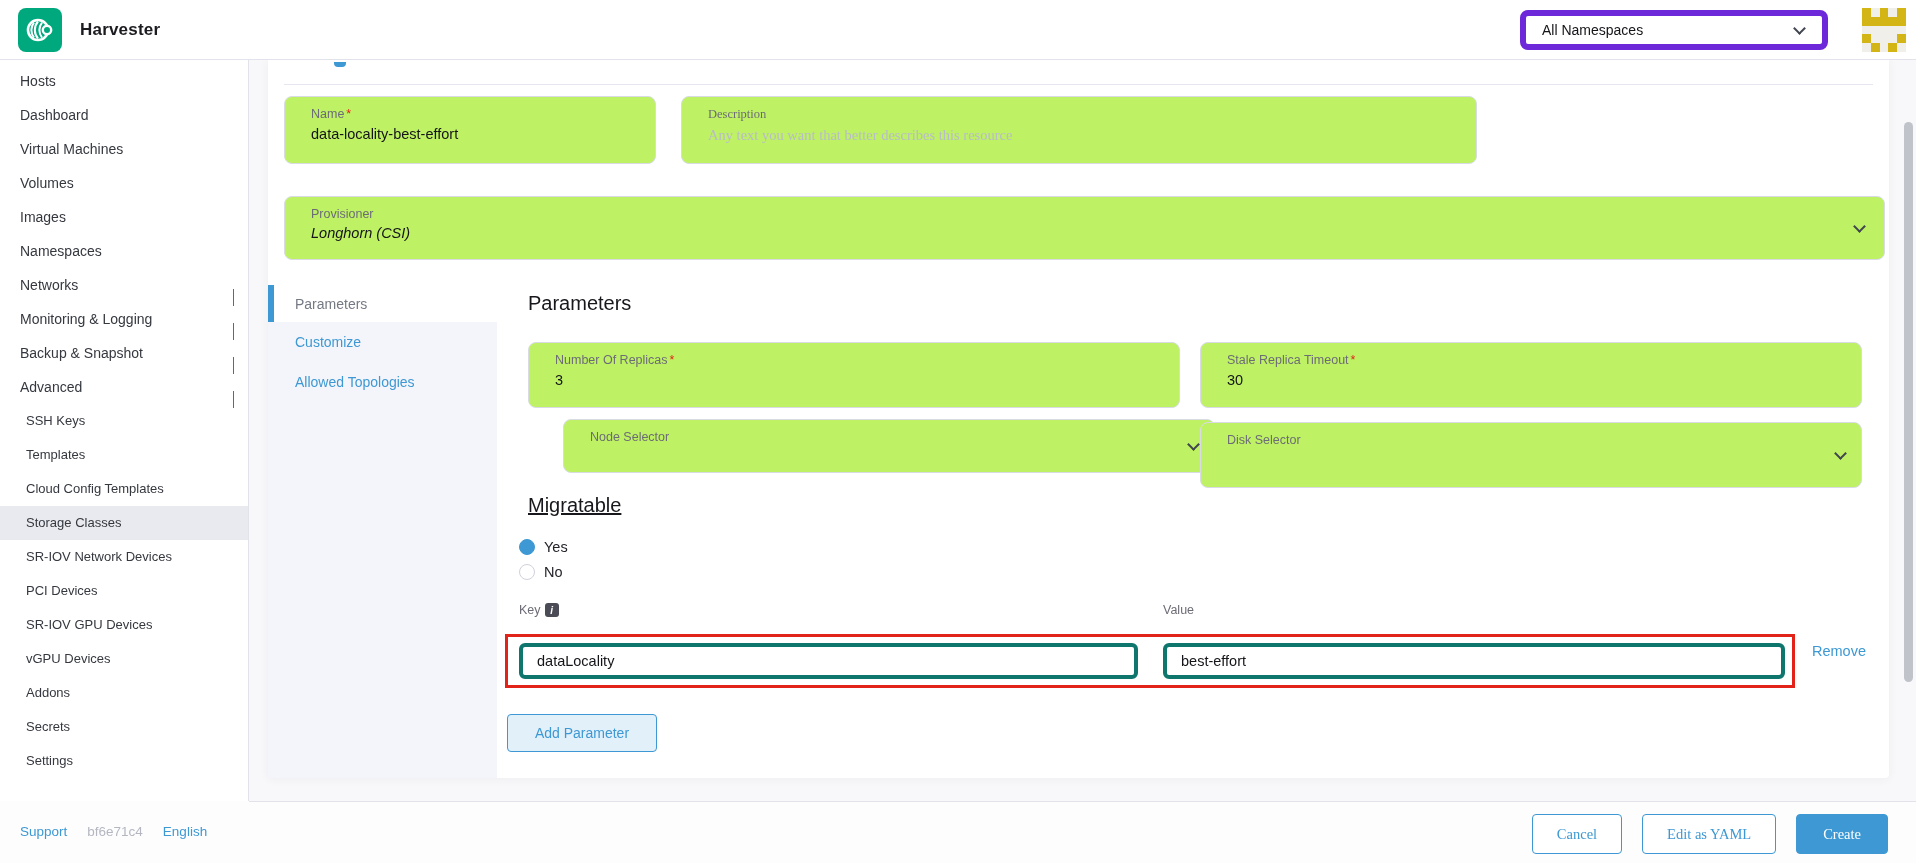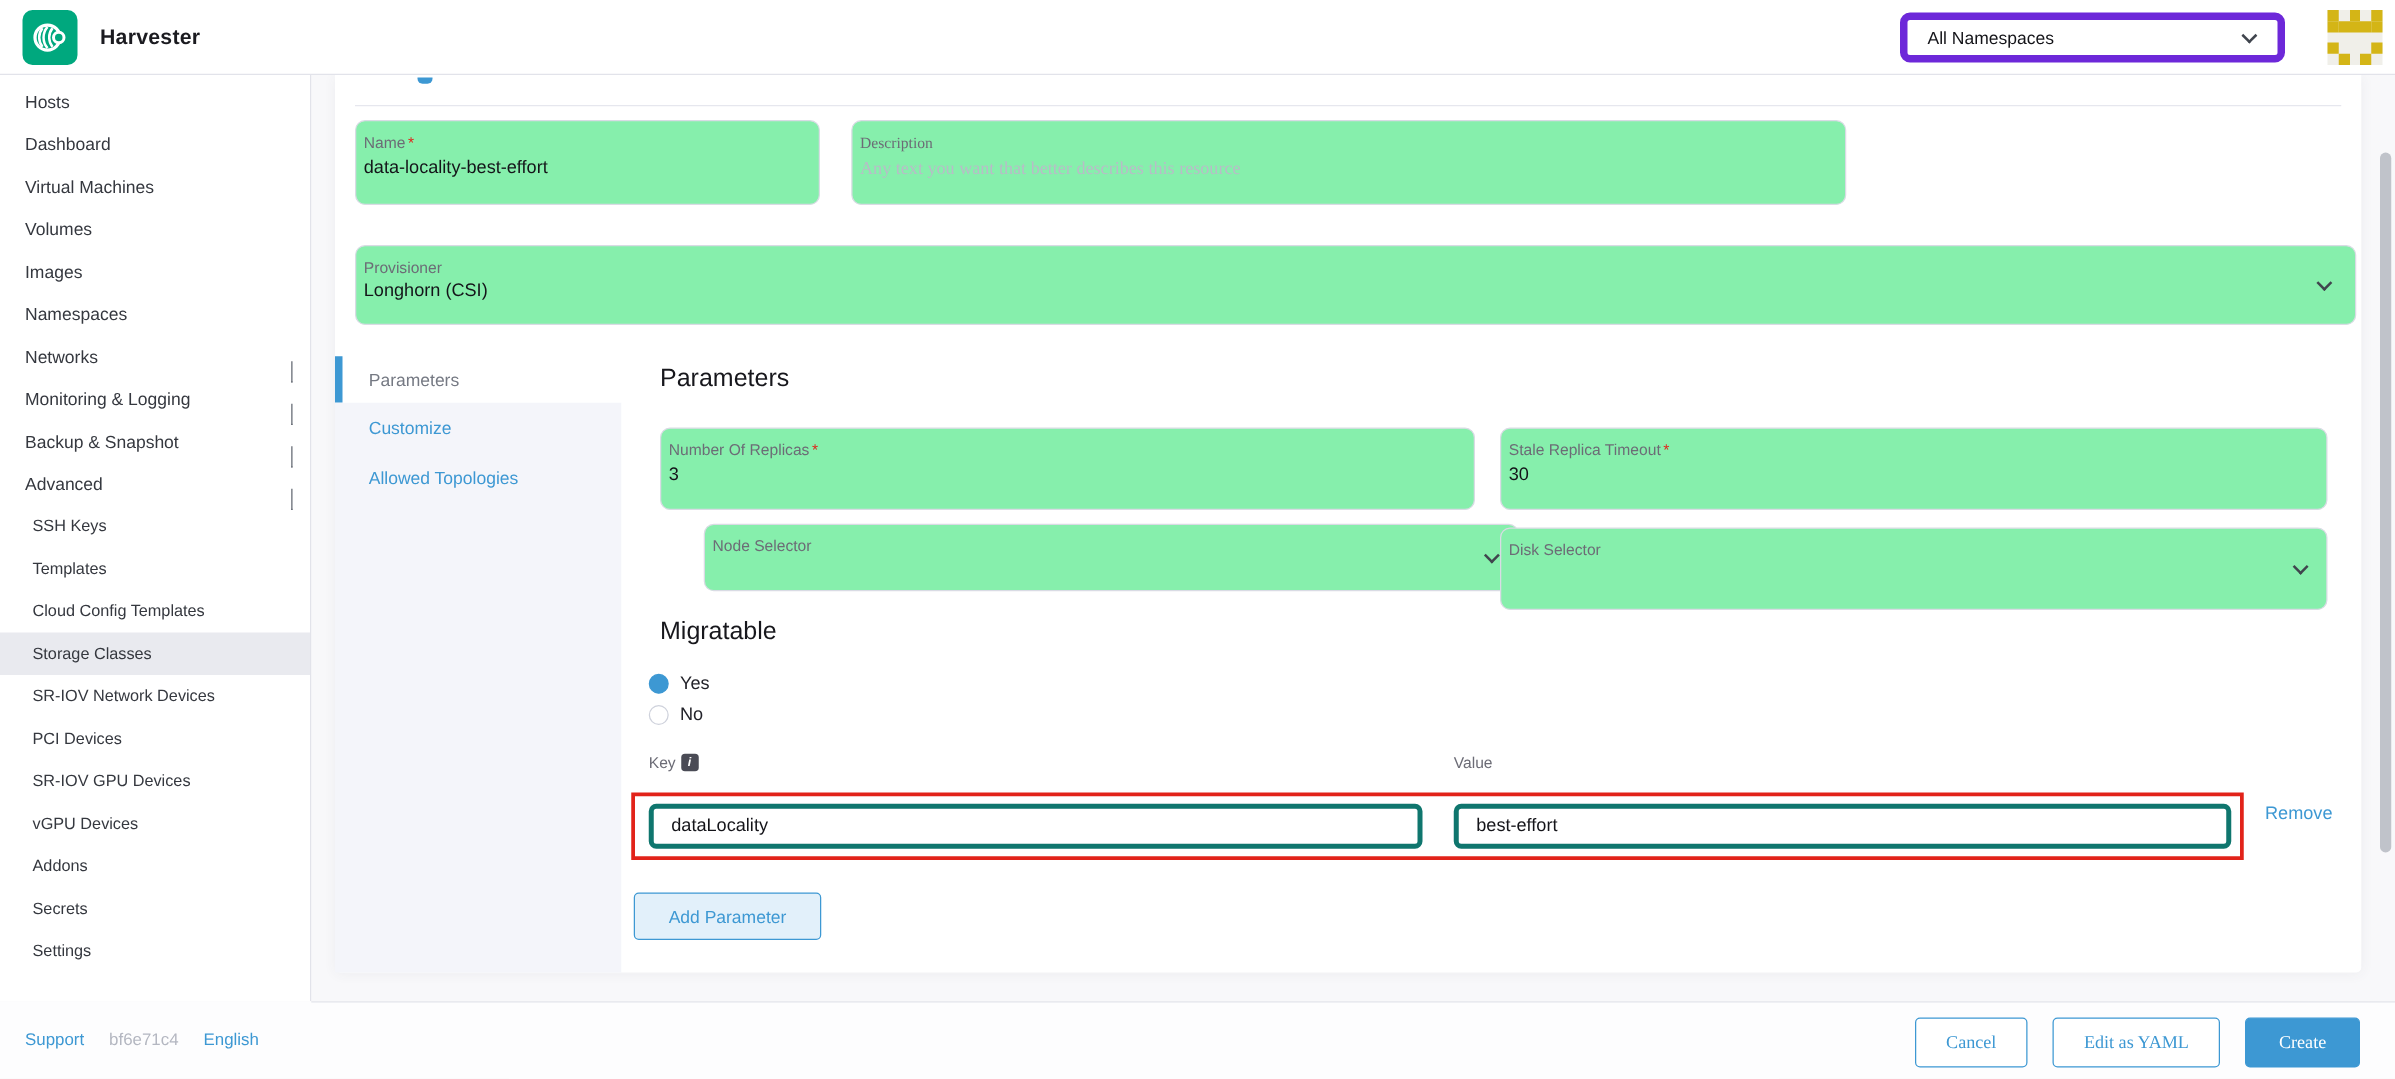--- a/index.html
+++ b/index.html
@@ -34,21 +34,21 @@
               color:#35383f; cursor:pointer; white-space:nowrap; }
   .nav-item.sub { padding-left:26px; font-size:13px; }
   .nav-item.selected { background:#e9eaef; }
   .nav-item .chev-wrap { position:absolute; right:14px; top:12px; }
   
   .card { position:absolute; left:268px; top:60px; width:1621px; height:718px; background:#fff;
           border-radius:0 0 4px 4px; box-shadow:0 1px 10px rgba(60,60,80,.06); z-index:10; }
   .title-fragment { position:absolute; left:66px; top:2px; width:12px; height:5px; background:#3d98d3;
                     border-radius:0 0 4px 4px; }
   .title-divider { position:absolute; left:16px; top:24px; width:1589px; height:1px; background:#e6e7ee; }
-  .fieldbox { position:absolute; background:#86efac; border:1px solid #d9dbe4; border-radius:8px; padding:10px 6px; }
+  .fieldbox { position:absolute; background:#bef264; border:1px solid #d9dbe4; border-radius:8px; padding:10px 26px; }
   .fieldbox .flabel { font-size:12.5px; color:#6c6c76; margin-bottom:4px; }
   .req { color:#e2231a; margin-left:2px; }
   .fieldbox input { border:none; outline:none; width:100%; font:inherit; font-size:14.5px; color:#141419; background:transparent; padding:0; }
   .fieldbox input::placeholder { color:#b8bcc7; }
   .fieldbox .sel-chev { position:absolute; right:20px; top:50%; margin-top:-6px; }
   
   .tab-col { position:absolute; left:0; top:225px; width:229px; height:493px; }
   .tab-rest { position:absolute; left:0; top:37px; width:229px; height:456px; background:#f4f5fa; }
   .tab { position:absolute; left:0; width:229px; font-size:14px; cursor:pointer; display:flex; align-items:center; }
   .tab.active { top:0; height:37px; background:#fff; border-left:6px solid #3d98d3; padding-left:21px; color:#757983; }
@@ -165,21 +165,21 @@
     <input type="text" value="data-locality-best-effort" style="">
   </div>
 
   <div class="fieldbox" style="left:413px; top:36px; width:796px; height:68px;font-family:Liberation Serif, serif;">
     <div class="flabel">Description</div>
     <input type="text" placeholder="Any text you want that better describes this resource" style="">
   </div>
 
   <div class="fieldbox" style="left:16px; top:136px; width:1601px; height:64px;">
     <div class="flabel">Provisioner</div>
-    <div style="font-size:14.5px;">Longhorn (CSI)</div>
+    <div style="font-size:14.5px;font-style:italic;">Longhorn (CSI)</div>
     <span class="sel-chev chev"></span>
   </div>
 
   <div class="tab-col">
     <div class="tab-rest"></div>
     <div class="tab active">
         <span>Parameters</span>
       </div>
     <div class="tab link1">
         <span>Customize</span>
@@ -204,21 +204,21 @@
   <div class="fieldbox" style="left:260px; top:359px; width:652px; height:54px;margin-left:35px;">
     <div class="flabel">Node Selector</div>
     <span class="sel-chev chev" style="right:16px;"></span>
   </div>
 
   <div class="fieldbox" style="left:932px; top:362px; width:662px; height:66px;">
     <div class="flabel">Disk Selector</div>
     <span class="sel-chev chev" style="right:16px;"></span>
   </div>
 
-  <div class="section-h" style="left:260px; top:434px;">Migratable</div>
+  <div class="section-h" style="left:260px; top:434px;text-decoration:underline;">Migratable</div>
 
   <div class="radio-row" style="top:478px;">
     <span class="radio checked"></span>
     <span class="rlabel">Yes</span>
   </div>
   <div class="radio-row" style="top:503px;">
     <span class="radio"></span>
     <span class="rlabel">No</span>
   </div>
 

